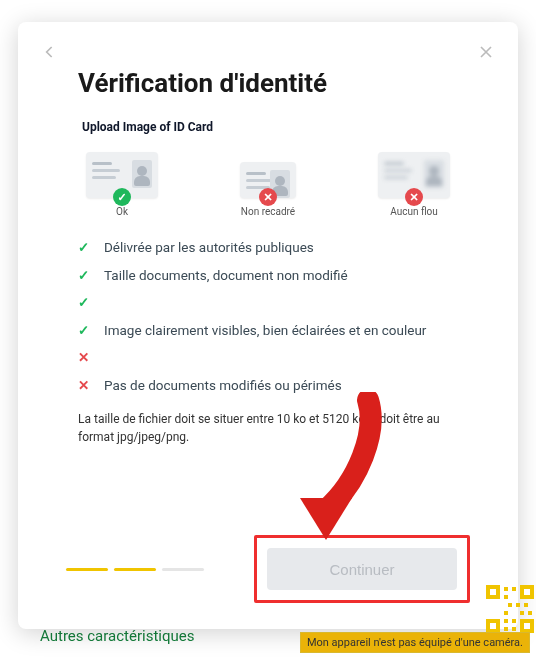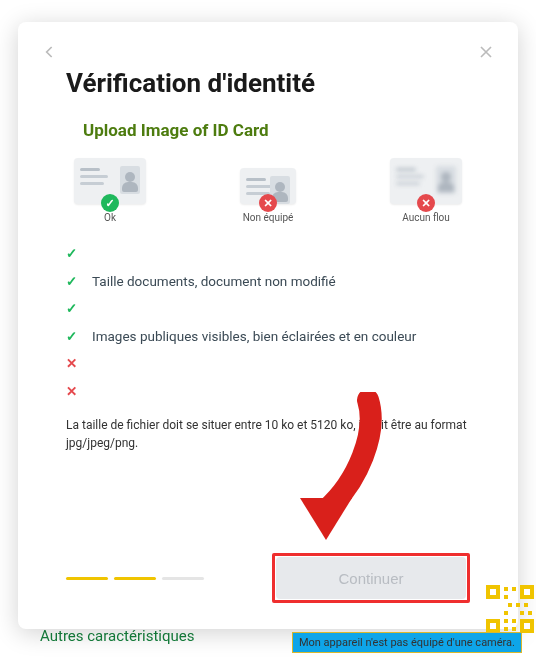--- a/index.html
+++ b/index.html
@@ -2,23 +2,23 @@
 <html><head>
 <meta charset="utf-8">
 <style>
 html,body{margin:0;padding:0;font-family:-apple-system,BlinkMacSystemFont,"Segoe UI",Roboto,Arial,sans-serif;background:#f0f0f0;width:536px;height:669px;overflow:hidden;position:relative}
 .bg{position:absolute;inset:0;background:#fff}
 .bg-text{position:absolute;bottom:24px;left:40px;color:#15803d;font-size:15px}
 .modal{position:absolute;left:18px;right:18px;top:22px;bottom:40px;background:#fff;border-radius:8px;box-shadow:0 4px 24px rgba(0,0,0,.18);padding:20px 0 0 0;display:flex;flex-direction:column}
 .topbar{display:flex;justify-content:space-between;align-items:center;padding:0 22px}
 .back,.close{width:20px;height:20px;display:flex;align-items:center;justify-content:center;color:#aaa;cursor:pointer}
 .back svg,.close svg{width:20px;height:20px}
-.content{padding:0 48px;flex:1;overflow:auto}
+.content{padding:0 60px;flex:1;overflow:auto}
 h1{font-size:26px;font-weight:700;margin:6px 0 22px 0;color:#1a1a1a}
-h2{font-size:17px;font-weight:700;margin:0 0 18px 17px;color:#4d7c0f}
+h2{font-size:12px;font-weight:700;margin:0 0 18px 4px;color:#0f172a}
 .examples{display:flex;justify-content:space-between;margin-bottom:22px}
 .ex{display:flex;flex-direction:column;align-items:center;width:88px}
 .card{width:72px;height:46px;background:#eef0f2;border-radius:4px;position:relative;margin-bottom:8px;box-shadow:0 1px 2px rgba(0,0,0,.08)}
 .card.inset{width:56px;height:36px;margin:5px auto 0}
 .card .photo{position:absolute;right:6px;top:8px;width:20px;height:28px;background:#d8dde2;border-radius:2px}
 .card .photo::before{content:"";position:absolute;left:50%;top:6px;transform:translateX(-50%);width:10px;height:10px;background:#aeb6bf;border-radius:50%}
 .card .photo::after{content:"";position:absolute;left:2px;right:2px;bottom:2px;height:10px;background:#aeb6bf;border-radius:6px 6px 2px 2px}
 .card .lines{position:absolute;left:6px;top:10px;width:30px}
 .card .lines span{display:block;height:3px;background:#c6cdd4;border-radius:2px;margin-bottom:4px}
 .card .lines span:nth-child(1){width:20px;background:#b8c0c8}
@@ -33,24 +33,24 @@
 .rules{list-style:none;padding:0;margin:0 0 16px 0}
 .rules li{display:flex;align-items:flex-start;font-size:13.5px;color:#3b4a55;margin-bottom:10px;line-height:1.3}
 .rules li .ico{width:16px;margin-right:10px;flex:none;font-weight:700}
 .rules li.ok .ico{color:#1fb85c}
 .rules li.bad .ico{color:#e5494d}
 .note{font-size:12px;color:#333;line-height:1.5;margin:0 0 20px 0}
 .bottom{display:flex;align-items:center;justify-content:space-between;padding:0 48px 26px 48px}
 .progress{display:flex;gap:6px}
 .progress span{width:42px;height:3px;border-radius:2px;background:#e5e5e5}
 .progress span.active{background:#f0c400}
-.btnwrap{position:relative;border:3px solid #ef2e2e;padding:1px;border-radius:2px}
+.btnwrap{position:relative;border:3px solid #ef2e2e;padding:10px;border-radius:2px}
 button.continue{width:190px;height:42px;border:none;border-radius:4px;background:#e7e9ec;color:#b8bcc2;font-size:15px;font-weight:500;cursor:pointer}
 .arrow{position:absolute;right:148px;top:392px;width:120px;height:160px;pointer-events:none}
-.camera-note{position:absolute;right:14px;bottom:16px;background:#0ea5e9;border:1px solid #d9b82e;font-size:11px;padding:3px 6px;color:#333;z-index:5}
+.camera-note{position:absolute;right:6px;bottom:16px;background:#eab308;border:1px solid #d9b82e;font-size:11px;padding:3px 6px;color:#333;z-index:5}
 .qr{position:absolute;right:2px;bottom:36px;width:48px;height:48px;z-index:4}
 </style>
 </head>
 <body>
 
 <div class="bg">
   <div class="bg-text">Autres caractéristiques</div>
 </div>
 
 <svg class="qr" viewBox="0 0 48 48">
@@ -117,56 +117,58 @@
           <div class="card inset" style="position:absolute;left:8px;top:5px">
               <div class="lines">
                 <span></span>
                 <span></span>
                 <span></span>
               </div>
               <div class="photo"></div>
             </div>
           <div class="badge bad" style="bottom:-8px">✕</div>
         </div>
-        <div class="ex-label">Non équipé</div>
+        <div class="ex-label">Non recadré</div>
       </div>
       <div class="ex">
         <div class="card blurcard">
             <div class="lines">
               <span></span>
               <span></span>
               <span></span>
             </div>
             <div class="photo"></div>
             <div class="badge bad">✕</div>
           </div>
         <div class="ex-label">Aucun flou</div>
       </div>
     </div>
 
     <ul class="rules">
       <li class="ok">
           <span class="ico">✓</span>
+          <span>Délivrée par les autorités publiques</span>
         </li>
       <li class="ok">
           <span class="ico">✓</span>
           <span>Taille documents, document non modifié</span>
         </li>
       <li class="ok">
           <span class="ico">✓</span>
         </li>
       <li class="ok">
           <span class="ico">✓</span>
-          <span>Images publiques visibles, bien éclairées et en couleur</span>
+          <span>Image clairement visibles, bien éclairées et en couleur</span>
         </li>
       <li class="bad">
           <span class="ico">✕</span>
         </li>
       <li class="bad">
           <span class="ico">✕</span>
+          <span>Pas de documents modifiés ou périmés</span>
         </li>
     </ul>
 
     <p class="note">La taille de fichier doit se situer entre 10 ko et 5120 ko, il doit être au format jpg/jpeg/png.</p>
   </div>
 
   <div class="bottom">
     <div class="progress">
       <span class="active"></span>
         <span class="active"></span>

